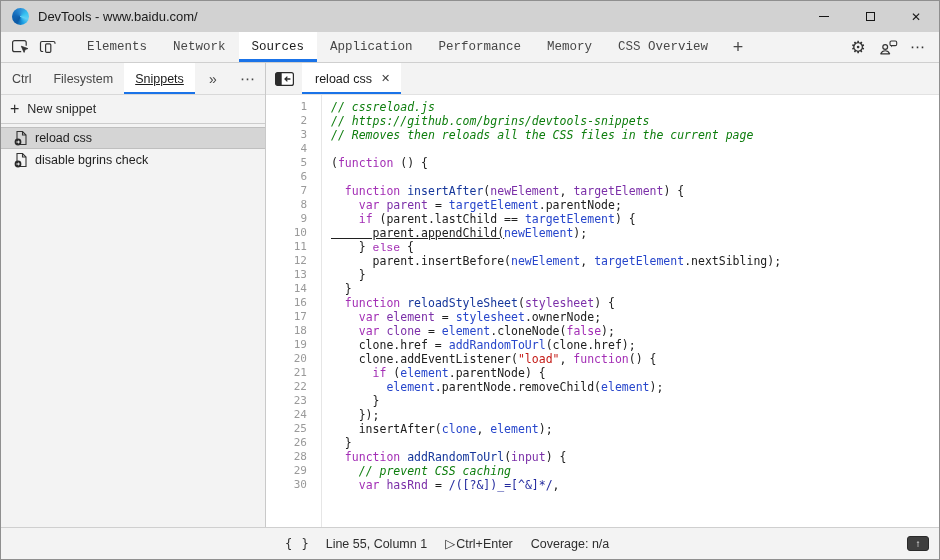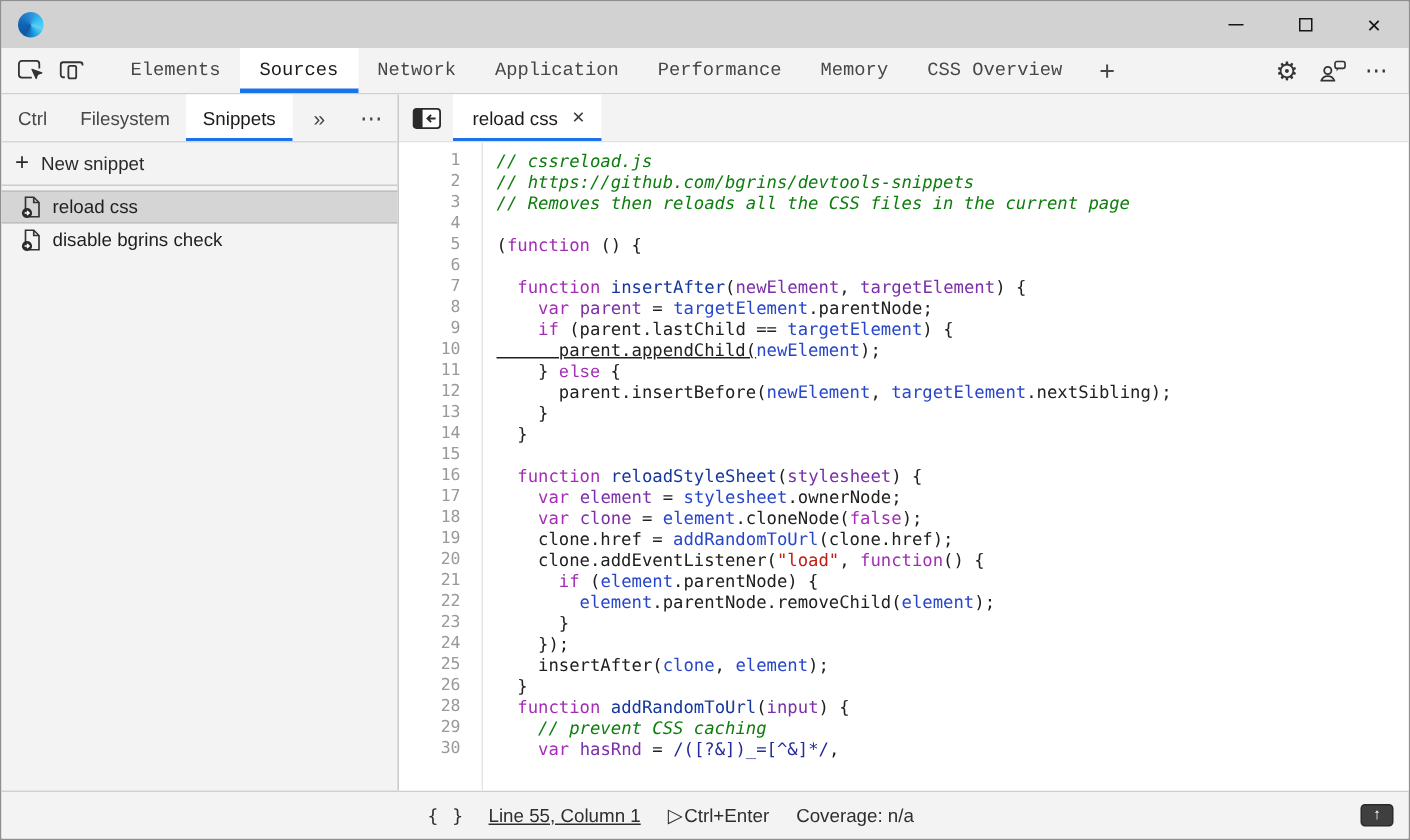--- a/index.html
+++ b/index.html
@@ -62,33 +62,34 @@
   .code-area { flex: 1; position: relative; font-family: "DejaVu Sans Mono", monospace; font-size: 11.5px; line-height: 14px; padding-top: 5px; overflow: hidden; background: #fff; }
   .gutter-sep { position: absolute; left: 55px; top: 0; bottom: 0; width: 1px; background: #e6e6e6; }
   .code-line { display: flex; height: 14px; white-space: pre; }
   .ln { flex: 0 0 55px; width: 55px; text-align: right; padding-right: 14px; color: #9a9a9a; font-size: 11px; }
   .code-text { padding-left: 10px; }
   .tok-c { font-style: italic; }
 
   
   .statusbar { height: 32px; flex: 0 0 32px; background: #f3f3f3; border-top: 1px solid #cfcfcf; display: flex; align-items: center; font-size: 12.5px; color: #2e2e2e; }
   .sb-braces { margin-left: 284px; font-family: "DejaVu Sans Mono", monospace; font-size: 12px; letter-spacing: 1px; color: #2e2e2e; }
-  .sb-pos { margin-left: 16px; text-decoration: underline; }
+  .sb-pos { margin-left: 16px; }
   .sb-run { margin-left: 18px; display: flex; align-items: center; gap: 1px; }
   .run-glyph { font-size: 13px; }
   .sb-coverage { margin-left: 18px; }
   .drawer-btn { margin-left: auto; margin-right: 10px; width: 22px; height: 15px; background: #3f3f3f; border: 1px solid #2a2a2a; border-radius: 3px; color: #fff; display: flex; align-items: center; justify-content: center; font-size: 10px; line-height: 1; }
 </style>
 </head>
 <body>
 
 <div class="window">
 
   <div class="titlebar">
     <span class="edge-logo"></span>
+    <span class="win-title">DevTools - www.baidu.com/</span>
     <div class="win-controls">
       <div class="win-btn">
           <span class="min-glyph"></span>
         </div>
       <div class="win-btn">
           <span class="max-glyph"></span>
         </div>
       <div class="win-btn">
           <span class="close-glyph">✕</span>
         </div>
@@ -103,22 +104,22 @@
       </svg>
     </div>
     <div class="tb-icon">
       <svg width="18" height="16" viewBox="0 0 18 16" fill="none">
         <path d="M4.2 12.5H3.1c-.9 0-1.6-.7-1.6-1.6V4.1c0-.9.7-1.6 1.6-1.6h11.3c.9 0 1.6.7 1.6 1.6v.6" stroke="#333" stroke-width="1.2"></path>
         <rect x="6.6" y="4.9" width="5.2" height="8.4" rx="1.1" stroke="#333" stroke-width="1.2" fill="#f3f3f3"></rect>
       </svg>
     </div>
     <div class="toolbar-tabs" id="toolbar-tabs">
         <div class="tab">Elements</div>
+        <div class="tab">Network</div>
         <div class="tab selected">Sources</div>
-        <div class="tab">Network</div>
         <div class="tab">Application</div>
         <div class="tab">Performance</div>
         <div class="tab">Memory</div>
         <div class="tab">CSS Overview</div>
       </div>
     <div class="tb-plus">+</div>
     <div class="tb-right">
       <div class="tb-icon">
           <span class="gear-glyph">⚙</span>
         </div>
@@ -138,21 +139,21 @@
 
   <div class="main">
 
     <div class="sidebar">
       <div class="sidebar-tabs">
 
         <div class="s-chevron sidebar-overflow" style="order:98">»</div>
         <div class="s-more" style="order:99">⋯</div>
       <div class="s-tab" style="order: 0;">Ctrl</div>
           <div class="s-tab" style="order: 1;">Filesystem</div>
-          <div class="s-tab selected" style="order: 2;">Snippets</div>
+          <div class="s-tab selected" style="order: 2; text-decoration: underline;">Snippets</div>
         </div>
       <div class="new-snippet">
         <span class="plus-glyph">+</span>
         <span>New snippet</span>
       </div>
       <div class="snippet-list" id="snippet-list">
           <div class="snippet-row selected">
             <span class="snippet-icon">
               <svg width="14" height="16" viewBox="0 0 14 16" fill="none">
                 <path d="M3 1.5h5.5l3.5 3.5v9.5H3z" stroke="#333" stroke-width="1.1" fill="none"></path>
@@ -201,21 +202,20 @@
             <div class="code-line"><span class="ln">5</span><span class="code-text"><span class="tok-p" style="color: rgb(32, 32, 32);">(</span><span class="tok-k" style="color: rgb(163, 46, 181);">function</span><span class="tok-p" style="color: rgb(32, 32, 32);"> () {</span></span></div>
             <div class="code-line"><span class="ln">6</span><span class="code-text"></span></div>
             <div class="code-line"><span class="ln">7</span><span class="code-text"><span class="tok-p" style="color: rgb(32, 32, 32);">  </span><span class="tok-k" style="color: rgb(163, 46, 181);">function</span><span class="tok-p" style="color: rgb(32, 32, 32);"> </span><span class="tok-f" style="color: rgb(22, 55, 155);">insertAfter</span><span class="tok-p" style="color: rgb(32, 32, 32);">(</span><span class="tok-d" style="color: rgb(123, 47, 168);">newElement</span><span class="tok-p" style="color: rgb(32, 32, 32);">, </span><span class="tok-d" style="color: rgb(123, 47, 168);">targetElement</span><span class="tok-p" style="color: rgb(32, 32, 32);">) {</span></span></div>
             <div class="code-line"><span class="ln">8</span><span class="code-text"><span class="tok-p" style="color: rgb(32, 32, 32);">    </span><span class="tok-k" style="color: rgb(163, 46, 181);">var</span><span class="tok-p" style="color: rgb(32, 32, 32);"> </span><span class="tok-d" style="color: rgb(123, 47, 168);">parent</span><span class="tok-p" style="color: rgb(32, 32, 32);"> = </span><span class="tok-v" style="color: rgb(39, 70, 203);">targetElement</span><span class="tok-p" style="color: rgb(32, 32, 32);">.parentNode;</span></span></div>
             <div class="code-line"><span class="ln">9</span><span class="code-text"><span class="tok-p" style="color: rgb(32, 32, 32);">    </span><span class="tok-k" style="color: rgb(163, 46, 181);">if</span><span class="tok-p" style="color: rgb(32, 32, 32);"> (parent.lastChild == </span><span class="tok-v" style="color: rgb(39, 70, 203);">targetElement</span><span class="tok-p" style="color: rgb(32, 32, 32);">) {</span></span></div>
             <div class="code-line"><span class="ln">10</span><span class="code-text"><span class="tok-p" style="color: rgb(32, 32, 32); text-decoration: underline;">      parent.appendChild(</span><span class="tok-v" style="color: rgb(39, 70, 203);">newElement</span><span class="tok-p" style="color: rgb(32, 32, 32);">);</span></span></div>
             <div class="code-line"><span class="ln">11</span><span class="code-text"><span class="tok-p" style="color: rgb(32, 32, 32);">    } </span><span class="tok-k" style="color: rgb(163, 46, 181); font-family: Liberation Mono, monospace;">else</span><span class="tok-p" style="color: rgb(32, 32, 32);"> {</span></span></div>
             <div class="code-line"><span class="ln">12</span><span class="code-text"><span class="tok-p" style="color: rgb(32, 32, 32);">      parent.insertBefore(</span><span class="tok-v" style="color: rgb(39, 70, 203);">newElement</span><span class="tok-p" style="color: rgb(32, 32, 32);">, </span><span class="tok-v" style="color: rgb(39, 70, 203);">targetElement</span><span class="tok-p" style="color: rgb(32, 32, 32);">.nextSibling);</span></span></div>
             <div class="code-line"><span class="ln">13</span><span class="code-text"><span class="tok-p" style="color: rgb(32, 32, 32);">    }</span></span></div>
             <div class="code-line"><span class="ln">14</span><span class="code-text"><span class="tok-p" style="color: rgb(32, 32, 32);">  }</span></span></div>
-            <div class="code-line"><span class="ln">15</span><span class="code-text"></span></div>
             <div class="code-line"><span class="ln">16</span><span class="code-text"><span class="tok-p" style="color: rgb(32, 32, 32);">  </span><span class="tok-k" style="color: rgb(163, 46, 181);">function</span><span class="tok-p" style="color: rgb(32, 32, 32);"> </span><span class="tok-f" style="color: rgb(22, 55, 155);">reloadStyleSheet</span><span class="tok-p" style="color: rgb(32, 32, 32);">(</span><span class="tok-d" style="color: rgb(123, 47, 168);">stylesheet</span><span class="tok-p" style="color: rgb(32, 32, 32);">) {</span></span></div>
             <div class="code-line"><span class="ln">17</span><span class="code-text"><span class="tok-p" style="color: rgb(32, 32, 32);">    </span><span class="tok-k" style="color: rgb(163, 46, 181);">var</span><span class="tok-p" style="color: rgb(32, 32, 32);"> </span><span class="tok-d" style="color: rgb(123, 47, 168);">element</span><span class="tok-p" style="color: rgb(32, 32, 32);"> = </span><span class="tok-v" style="color: rgb(39, 70, 203);">stylesheet</span><span class="tok-p" style="color: rgb(32, 32, 32);">.ownerNode;</span></span></div>
             <div class="code-line"><span class="ln">18</span><span class="code-text"><span class="tok-p" style="color: rgb(32, 32, 32);">    </span><span class="tok-k" style="color: rgb(163, 46, 181);">var</span><span class="tok-p" style="color: rgb(32, 32, 32);"> </span><span class="tok-d" style="color: rgb(123, 47, 168);">clone</span><span class="tok-p" style="color: rgb(32, 32, 32);"> = </span><span class="tok-v" style="color: rgb(39, 70, 203);">element</span><span class="tok-p" style="color: rgb(32, 32, 32);">.cloneNode(</span><span class="tok-k" style="color: rgb(163, 46, 181);">false</span><span class="tok-p" style="color: rgb(32, 32, 32);">);</span></span></div>
             <div class="code-line"><span class="ln">19</span><span class="code-text"><span class="tok-p" style="color: rgb(32, 32, 32);">    clone.href = </span><span class="tok-v" style="color: rgb(39, 70, 203);">addRandomToUrl</span><span class="tok-p" style="color: rgb(32, 32, 32);">(clone.href);</span></span></div>
             <div class="code-line"><span class="ln">20</span><span class="code-text"><span class="tok-p" style="color: rgb(32, 32, 32);">    clone.addEventListener(</span><span class="tok-s" style="color: rgb(196, 26, 22);">"load"</span><span class="tok-p" style="color: rgb(32, 32, 32);">, </span><span class="tok-k" style="color: rgb(163, 46, 181);">function</span><span class="tok-p" style="color: rgb(32, 32, 32);">() {</span></span></div>
             <div class="code-line"><span class="ln">21</span><span class="code-text"><span class="tok-p" style="color: rgb(32, 32, 32);">      </span><span class="tok-k" style="color: rgb(163, 46, 181);">if</span><span class="tok-p" style="color: rgb(32, 32, 32);"> (</span><span class="tok-v" style="color: rgb(39, 70, 203);">element</span><span class="tok-p" style="color: rgb(32, 32, 32);">.parentNode) {</span></span></div>
             <div class="code-line"><span class="ln">22</span><span class="code-text"><span class="tok-p" style="color: rgb(32, 32, 32);">        </span><span class="tok-v" style="color: rgb(39, 70, 203);">element</span><span class="tok-p" style="color: rgb(32, 32, 32);">.parentNode.removeChild(</span><span class="tok-v" style="color: rgb(39, 70, 203);">element</span><span class="tok-p" style="color: rgb(32, 32, 32);">);</span></span></div>
             <div class="code-line"><span class="ln">23</span><span class="code-text"><span class="tok-p" style="color: rgb(32, 32, 32);">      }</span></span></div>
             <div class="code-line"><span class="ln">24</span><span class="code-text"><span class="tok-p" style="color: rgb(32, 32, 32);">    });</span></span></div>
             <div class="code-line"><span class="ln">25</span><span class="code-text"><span class="tok-p" style="color: rgb(32, 32, 32);">    insertAfter(</span><span class="tok-v" style="color: rgb(39, 70, 203);">clone</span><span class="tok-p" style="color: rgb(32, 32, 32);">, </span><span class="tok-v" style="color: rgb(39, 70, 203);">element</span><span class="tok-p" style="color: rgb(32, 32, 32);">);</span></span></div>

